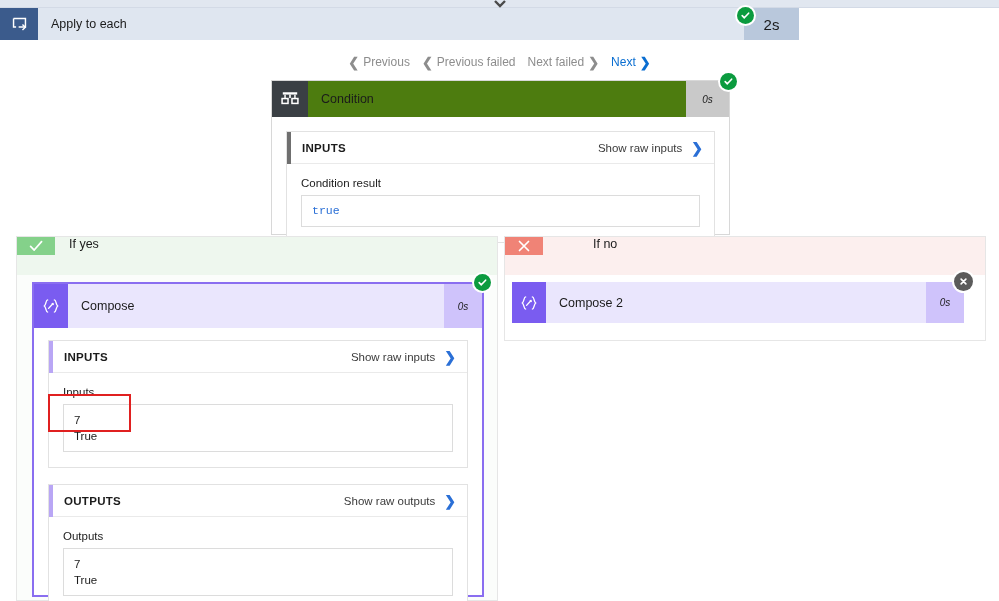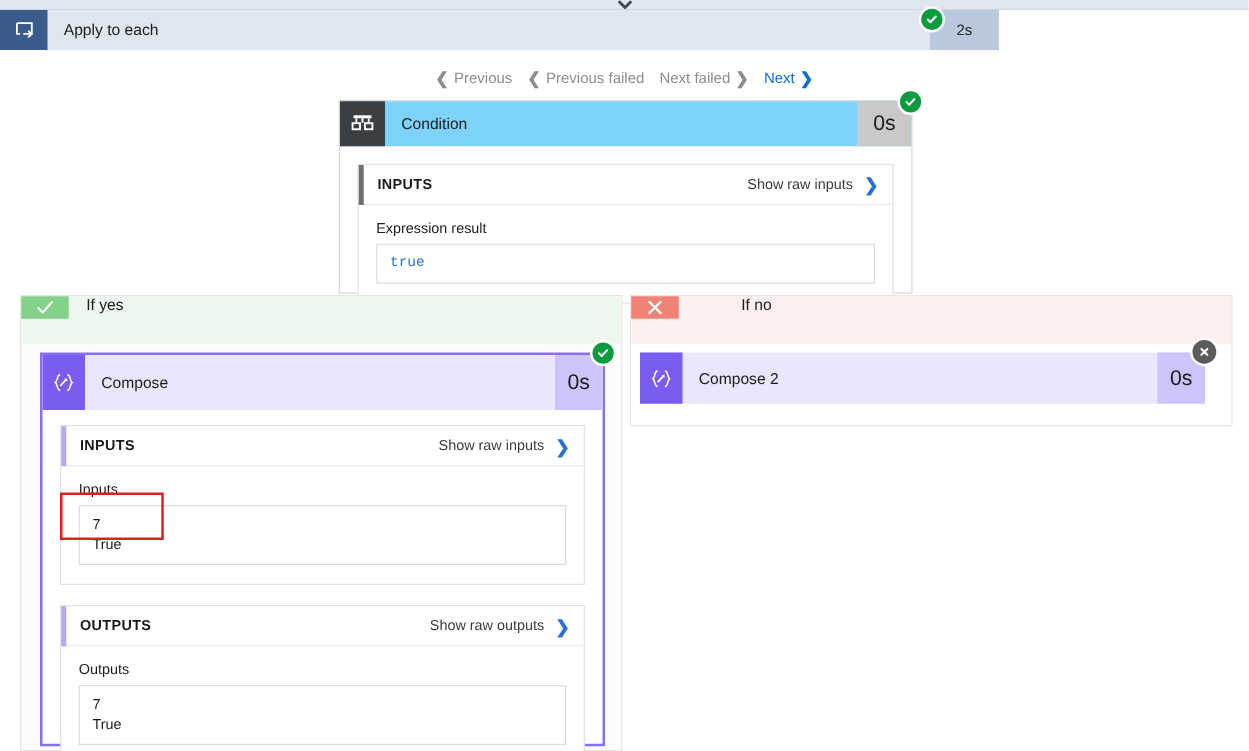--- a/index.html
+++ b/index.html
@@ -35,21 +35,21 @@
     width:38px; min-width:38px; background:#3b5b8c;
     display:flex; align-items:center; justify-content:center;
   }
   .loop-title-area {
     flex:1; display:flex; align-items:center; padding-left:13px;
     font-size:12.5px; color:#1b1b1b;
   }
   .loop-duration {
     width:55px; min-width:55px; background:#b9c8dc;
     display:flex; align-items:center; justify-content:center;
-    font-size:12px; color:#1b1b1b;
+    font-size:15px; color:#1b1b1b;
   }
   .badge {
     position:absolute; border-radius:50%;
     display:flex; align-items:center; justify-content:center;
     box-shadow:0 0 0 2px #fff;
   }
   .badge-success { background:#0b9b3f; }
   .badge-skipped { background:#5b5b5b; }
   .loop-badge { right:45px; top:-1px; width:17px; height:17px; }
 
@@ -84,29 +84,29 @@
   }
   .card-icon {
     width:36px; min-width:36px; display:flex; align-items:center; justify-content:center;
   }
   .card-name {
     flex:1; display:flex; align-items:center; padding-left:13px;
     font-size:12.5px; color:#1b1b1b;
   }
   .card-dur {
     width:36px; min-width:36px; display:flex; align-items:center; justify-content:center;
-    font-size:17px; color:#1b1b1b;
+    font-size:10px; color:#1b1b1b;font-style:italic;
   }
 
   
   .condition-wrap {
     position:absolute; left:271px; top:80px; width:459px; height:155px;
     background:#ffffff; border:1px solid #d8d8d8;
   }
-  .cond-header { background:#7dd3fc; }
+  .cond-header { background:#4d7c0f;border-radius:10px; }
   .cond-header .card-icon { background:#3a3f44; }
   .cond-header .card-dur { background:#c9c9c9; width:43px; min-width:43px; }
   .cond-badge { right:-8px; top:-8px; width:17px; height:17px; }
 
   .section {
     margin:14px 14px 0 14px; border:1px solid #e2e2e2; background:#fff;
   }
   .section-head {
     display:flex; align-items:center; height:32px;
     border-bottom:1px solid #eaeaea; position:relative;
@@ -245,21 +245,21 @@
     <div class="section">
       <div class="section-head">
         <div class="section-accent" style="background:#6f6f6f;"></div>
         <div class="section-title">INPUTS</div>
         <div class="section-raw">
           <span>Show raw inputs</span>
           <span class="rchev">❯</span>
         </div>
       </div>
       <div class="section-body">
-        <div class="field-label">Expression result</div>
+        <div class="field-label">Condition result</div>
         <div class="field-box">
           <span class="val-true">true</span>
         </div>
       </div>
     </div>
   </div>
 
   <div class="branch branch-yes">
     <div class="branch-head yes-head">
       <div class="branch-icon yes-icon">

